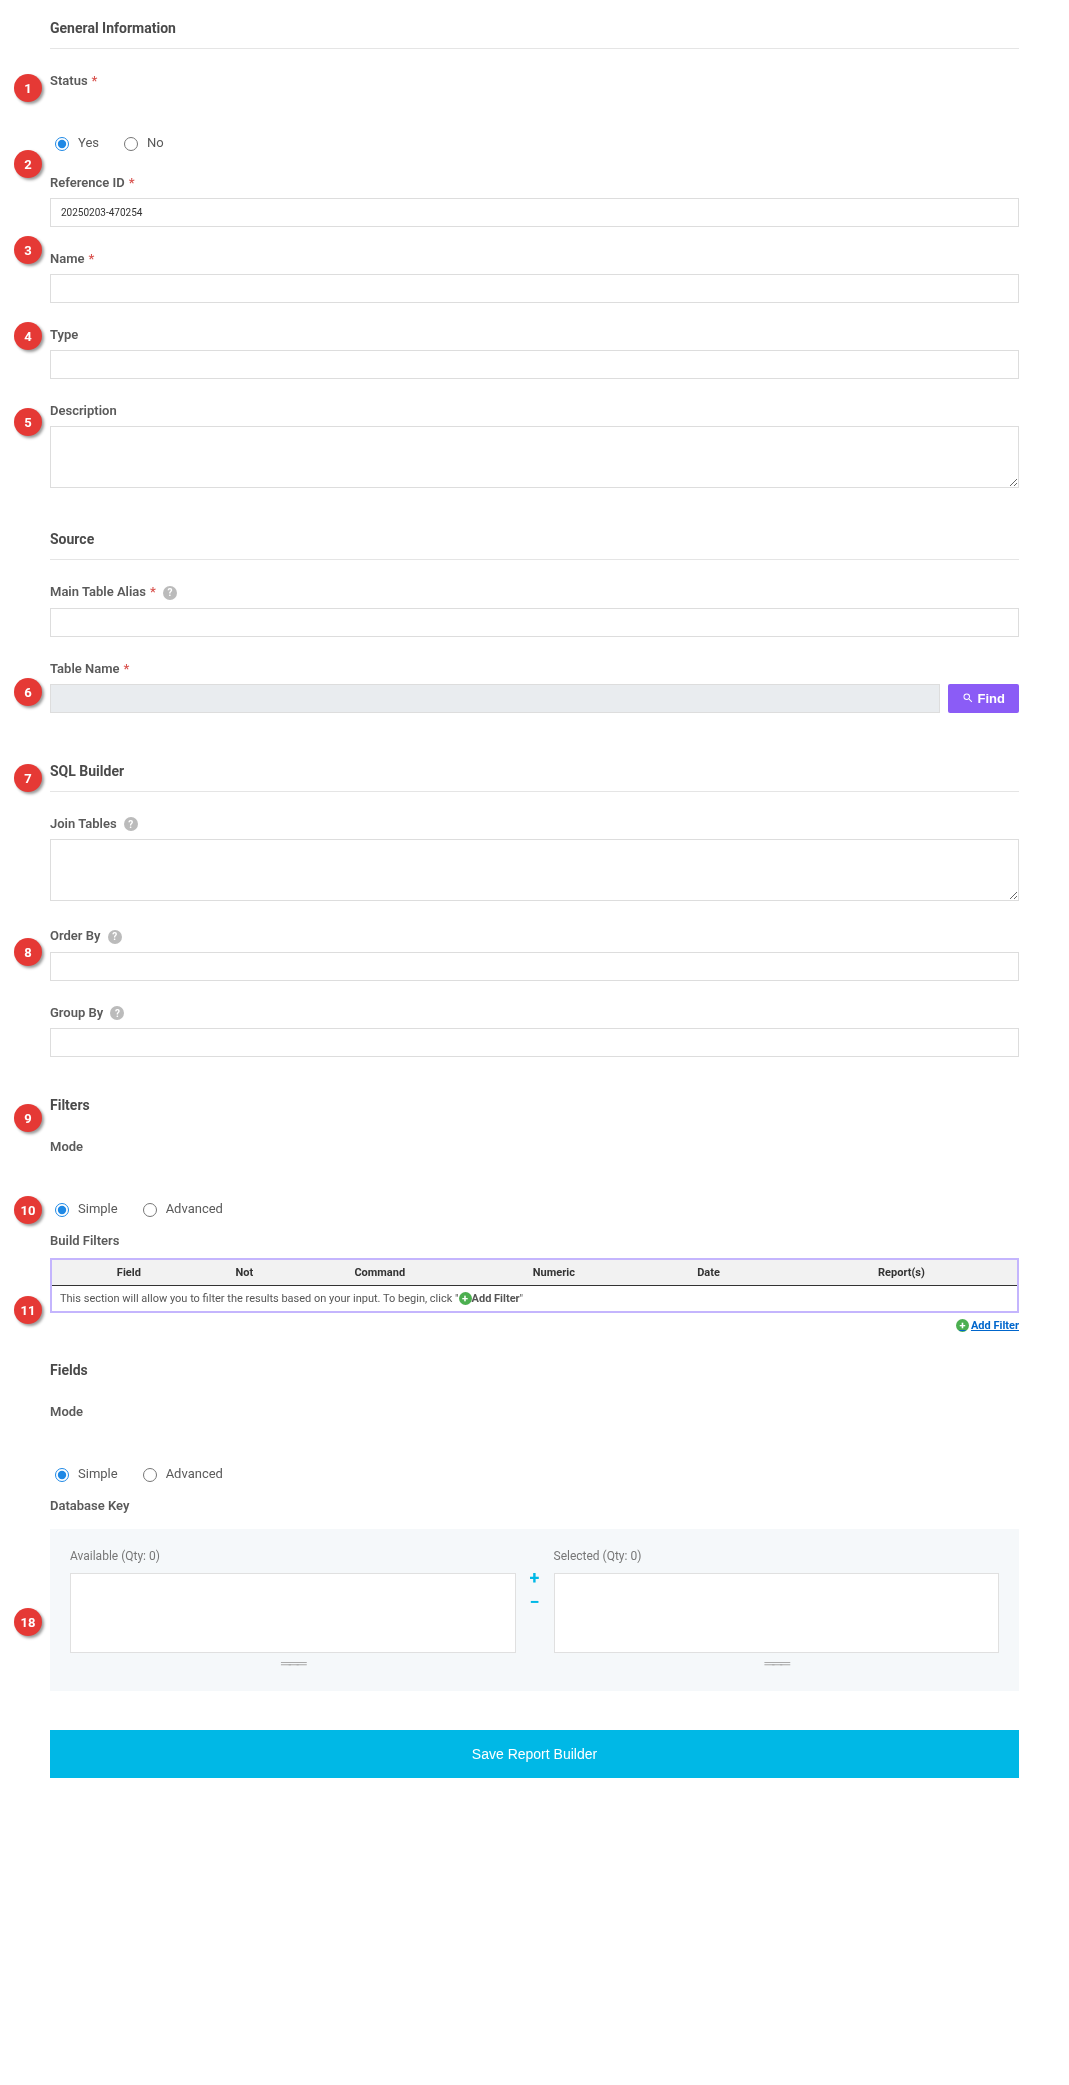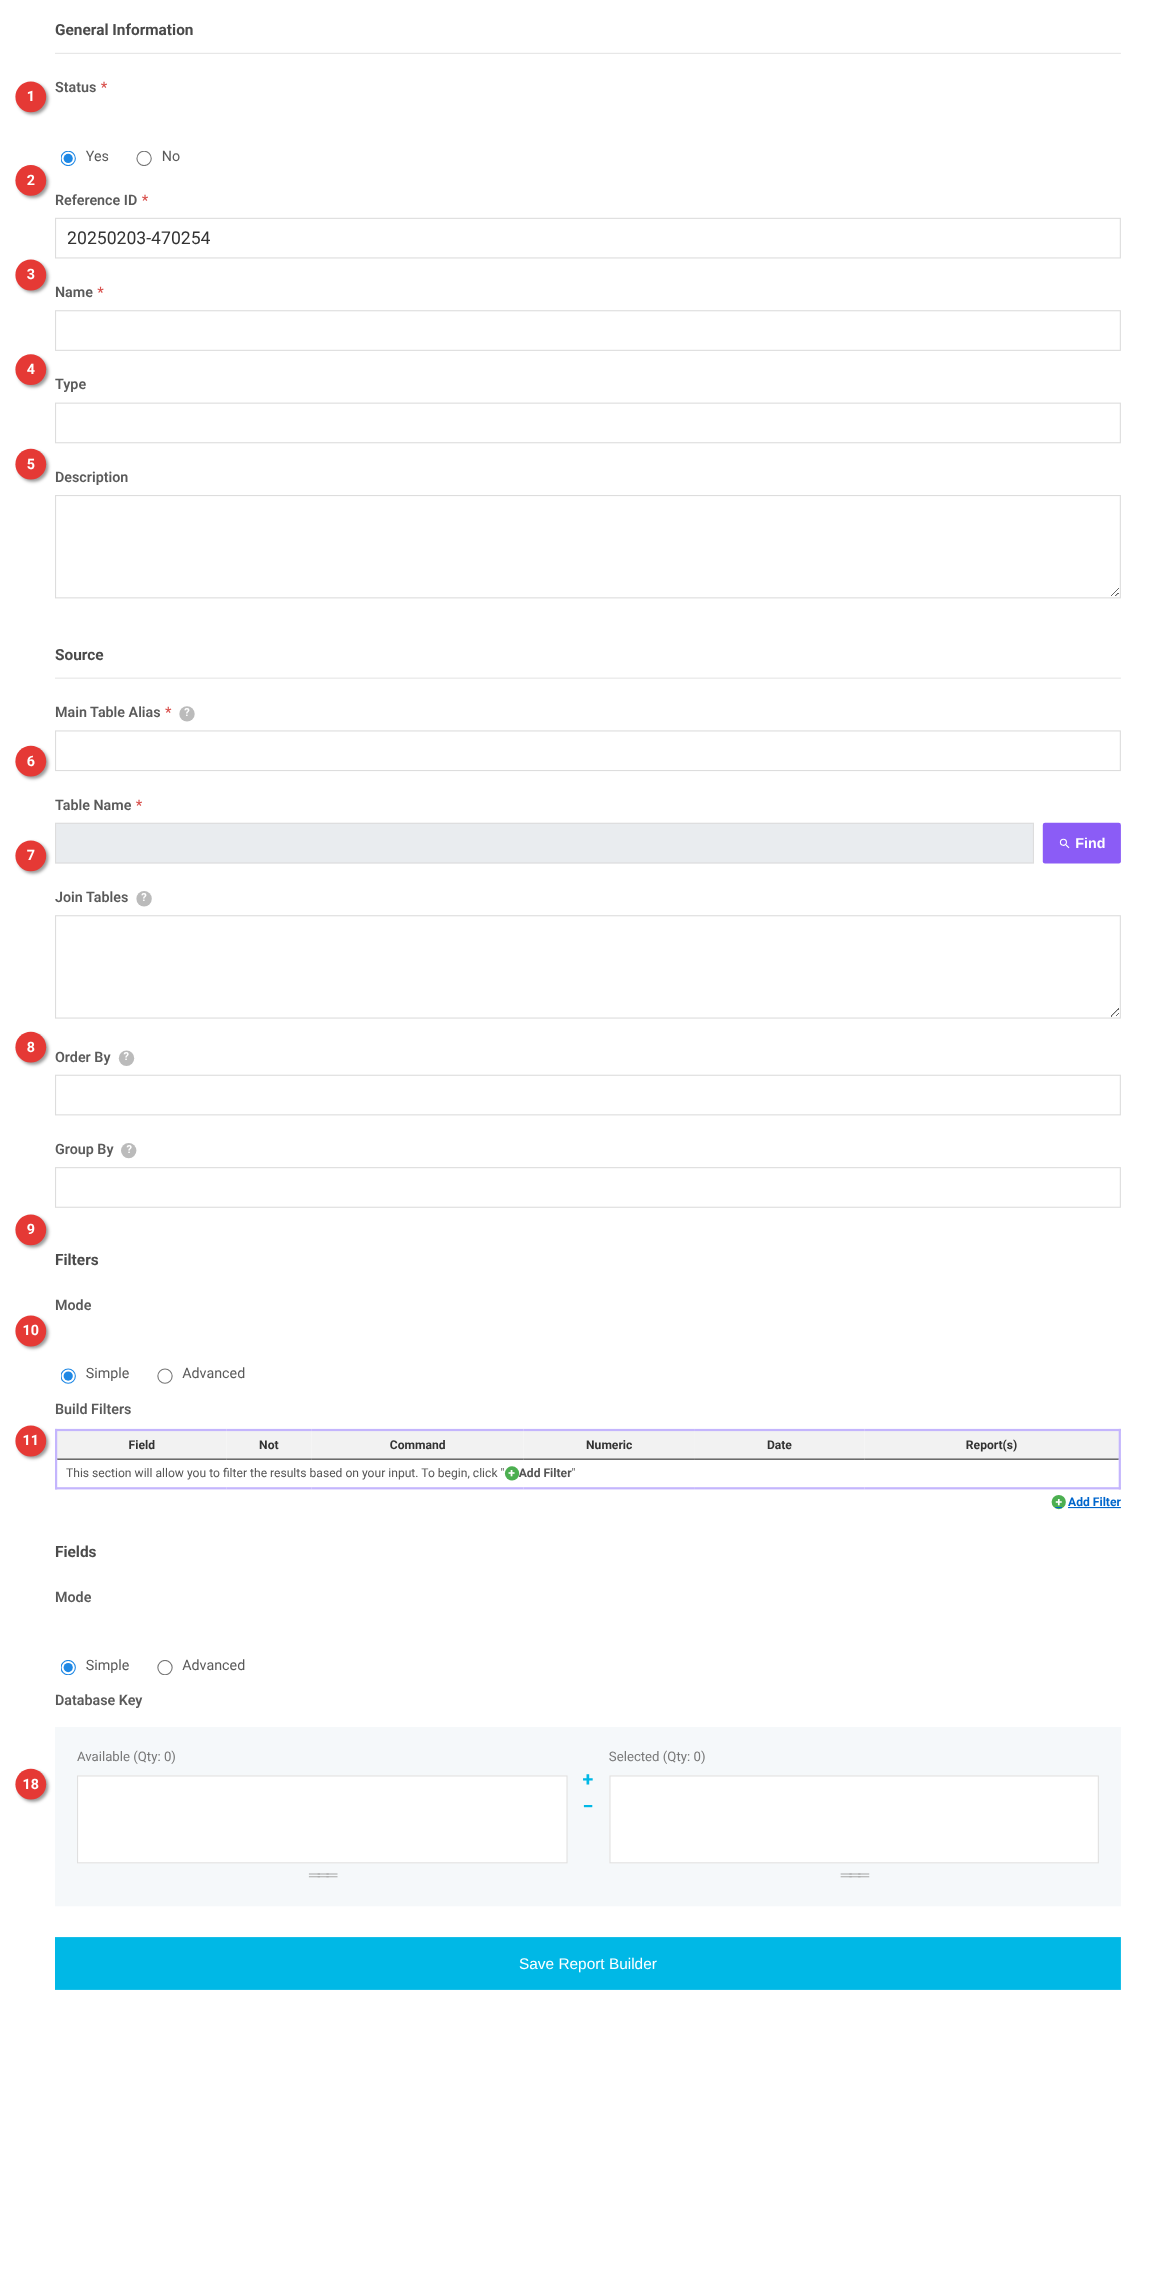--- a/index.html
+++ b/index.html
@@ -66,21 +66,21 @@
   }
   input[type="radio"] {
     accent-color: #1e88e5;
     width: 14px;
     height: 14px;
   }
   .text-input, .textarea {
     width: 100%;
     border: 1px solid #ddd;
     padding: 8px 10px;
-    font-size: 16px;
+    font-size: 10px;
     color: #333;
     background: #fff;
     font-family: inherit;
   }
   .textarea {
     resize: both;
   }
   .text-input.readonly {
     background: #e9ecef;
   }
@@ -201,21 +201,21 @@
   }
 
   .save-btn {
     width: 100%;
     background: #00b8e6;
     color: #fff;
     border: none;
     padding: 16px;
     font-size: 14px;
     cursor: pointer;
-    margin-top: 28px;
+    margin-top: 39px;
   }
 
   .marker {
     position: absolute;
     left: 14px;
     width: 28px;
     height: 28px;
     border-radius: 50%;
     background: #e53935;
     color: #fff;
@@ -311,20 +311,21 @@
       <button class="btn-find">
         <svg viewBox="0 0 24 24">
             <path d="M15.5 14h-.79l-.28-.27A6.471 6.471 0 0016 9.5 6.5 6.5 0 109.5 16c1.61 0 3.09-.59 4.23-1.57l.27.28v.79l5 4.99L20.49 19l-4.99-5zm-6 0C7.01 14 5 11.99 5 9.5S7.01 5 9.5 5 14 7.01 14 9.5 11.99 14 9.5 14z"></path>
           </svg>
         <span>Find</span>
       </button>
     </div>
   </div>
 
   
+  <div class="section-title" style="margin-top:50px">SQL Builder</div>
 
   <div class="form-group">
     <label class="form-label">
       <span>Join Tables</span>
       <span class="help-icon">?</span>
     </label>
     <textarea class="textarea" rows="4" style=""></textarea>
   </div>
 
   <div class="form-group">

